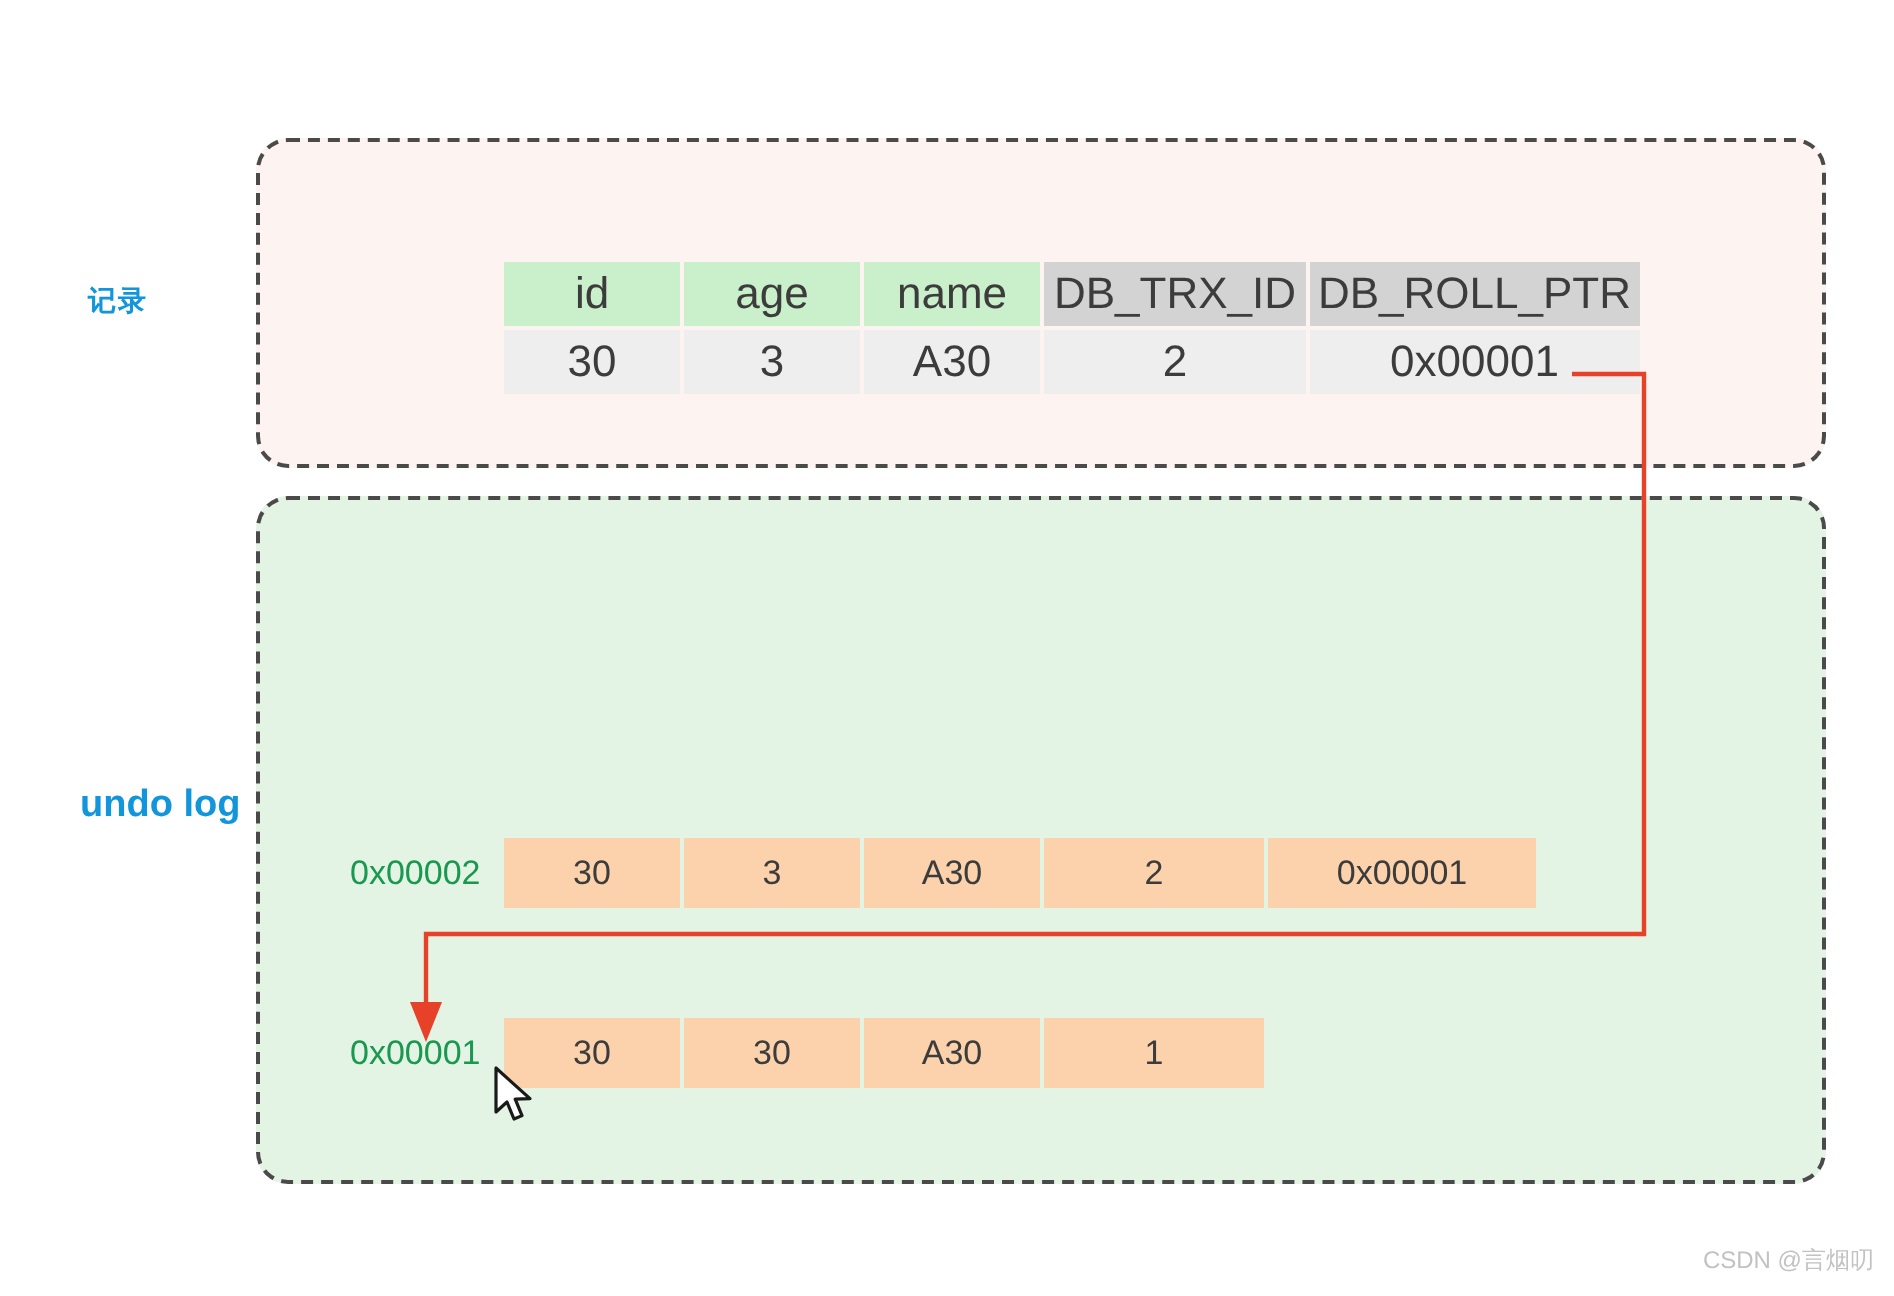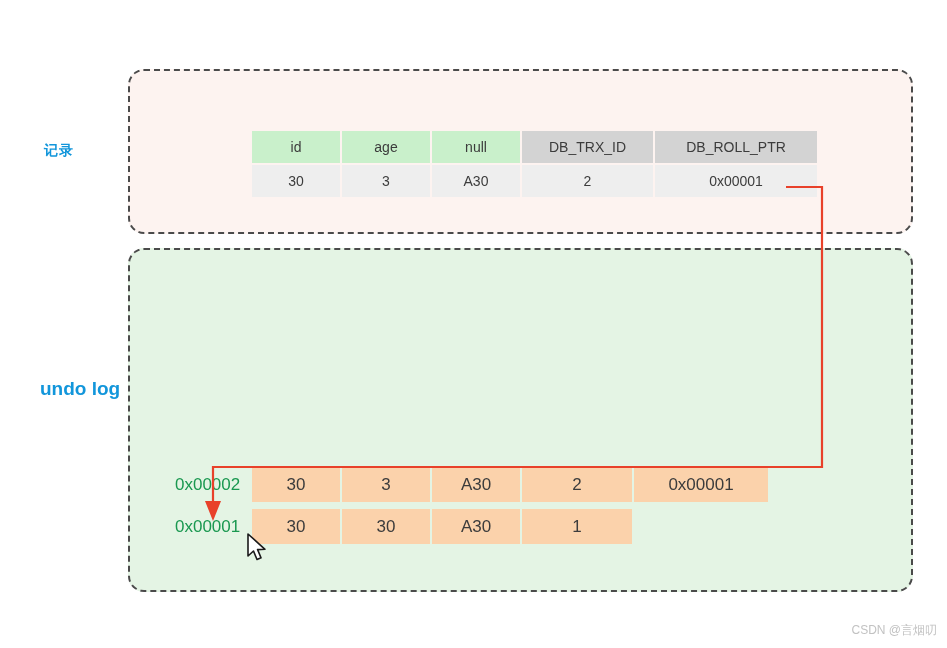--- a/index.html
+++ b/index.html
@@ -47,58 +47,58 @@
     z-index: 6;
   }
   #record-label {
     left: 44px;
     top: 142px;
     font-size: 14px;
     letter-spacing: 1px;
   }
   #undolog-label {
     left: 40px;
-    top: 378px;
+    top: 392px;
     font-size: 19px;
   }
 
   
   #record-table {
     position: absolute;
     left: 250px;
     top: 129px;
     border-collapse: separate;
     border-spacing: 2px 2px;
     z-index: 4;
   }
   #record-table th,
   #record-table td {
     height: 32px;
     padding: 0 4px;
     text-align: center;
     font-weight: normal;
-    font-size: 14px;
+    font-size: 22px;
     color: #3c3c3c;
     box-sizing: border-box;
   }
   #record-table th.col-green { background: #c9f0cb; }
   #record-table th.col-gray  { background: #d3d3d3; }
   #record-table td          { background: #eeeeee; }
   #record-table .w-narrow { width: 88px; }
   #record-table .w-wide   { width: 131px; }
   #record-table .w-widest { width: 162px; }
 
   
   .undo-row {
     position: absolute;
     display: flex;
     align-items: center;
     z-index: 4;
   }
-  #undo-row-0 { left: 175px; top: 419px; margin-top: 48px; }
+  #undo-row-0 { left: 175px; top: 419px; }
   #undo-row-1 { left: 175px; top: 509px; }
 
   .undo-ptr {
     width: 75px;
     text-align: left;
     color: #1a9850;
     font-size: 17px;
     margin-right: 2px;
     white-space: nowrap;
   }
@@ -145,21 +145,21 @@
 <div id="undolog-group" class="group"></div>
 
 <div id="record-label" class="side-label">记录</div>
 <div id="undolog-label" class="side-label">undo log</div>
 
 <table id="record-table">
   <thead>
     <tr>
       <th class="col-green w-narrow">id</th>
       <th class="col-green w-narrow">age</th>
-      <th class="col-green w-narrow">null</th>
+      <th class="col-green w-narrow">name</th>
       <th class="col-gray w-wide">DB_TRX_ID</th>
       <th class="col-gray w-widest">DB_ROLL_PTR</th>
     </tr>
   </thead>
   <tbody>
     <tr>
       <td class="w-narrow">30</td>
       <td class="w-narrow">3</td>
       <td class="w-narrow">A30</td>
       <td class="w-wide">2</td>

